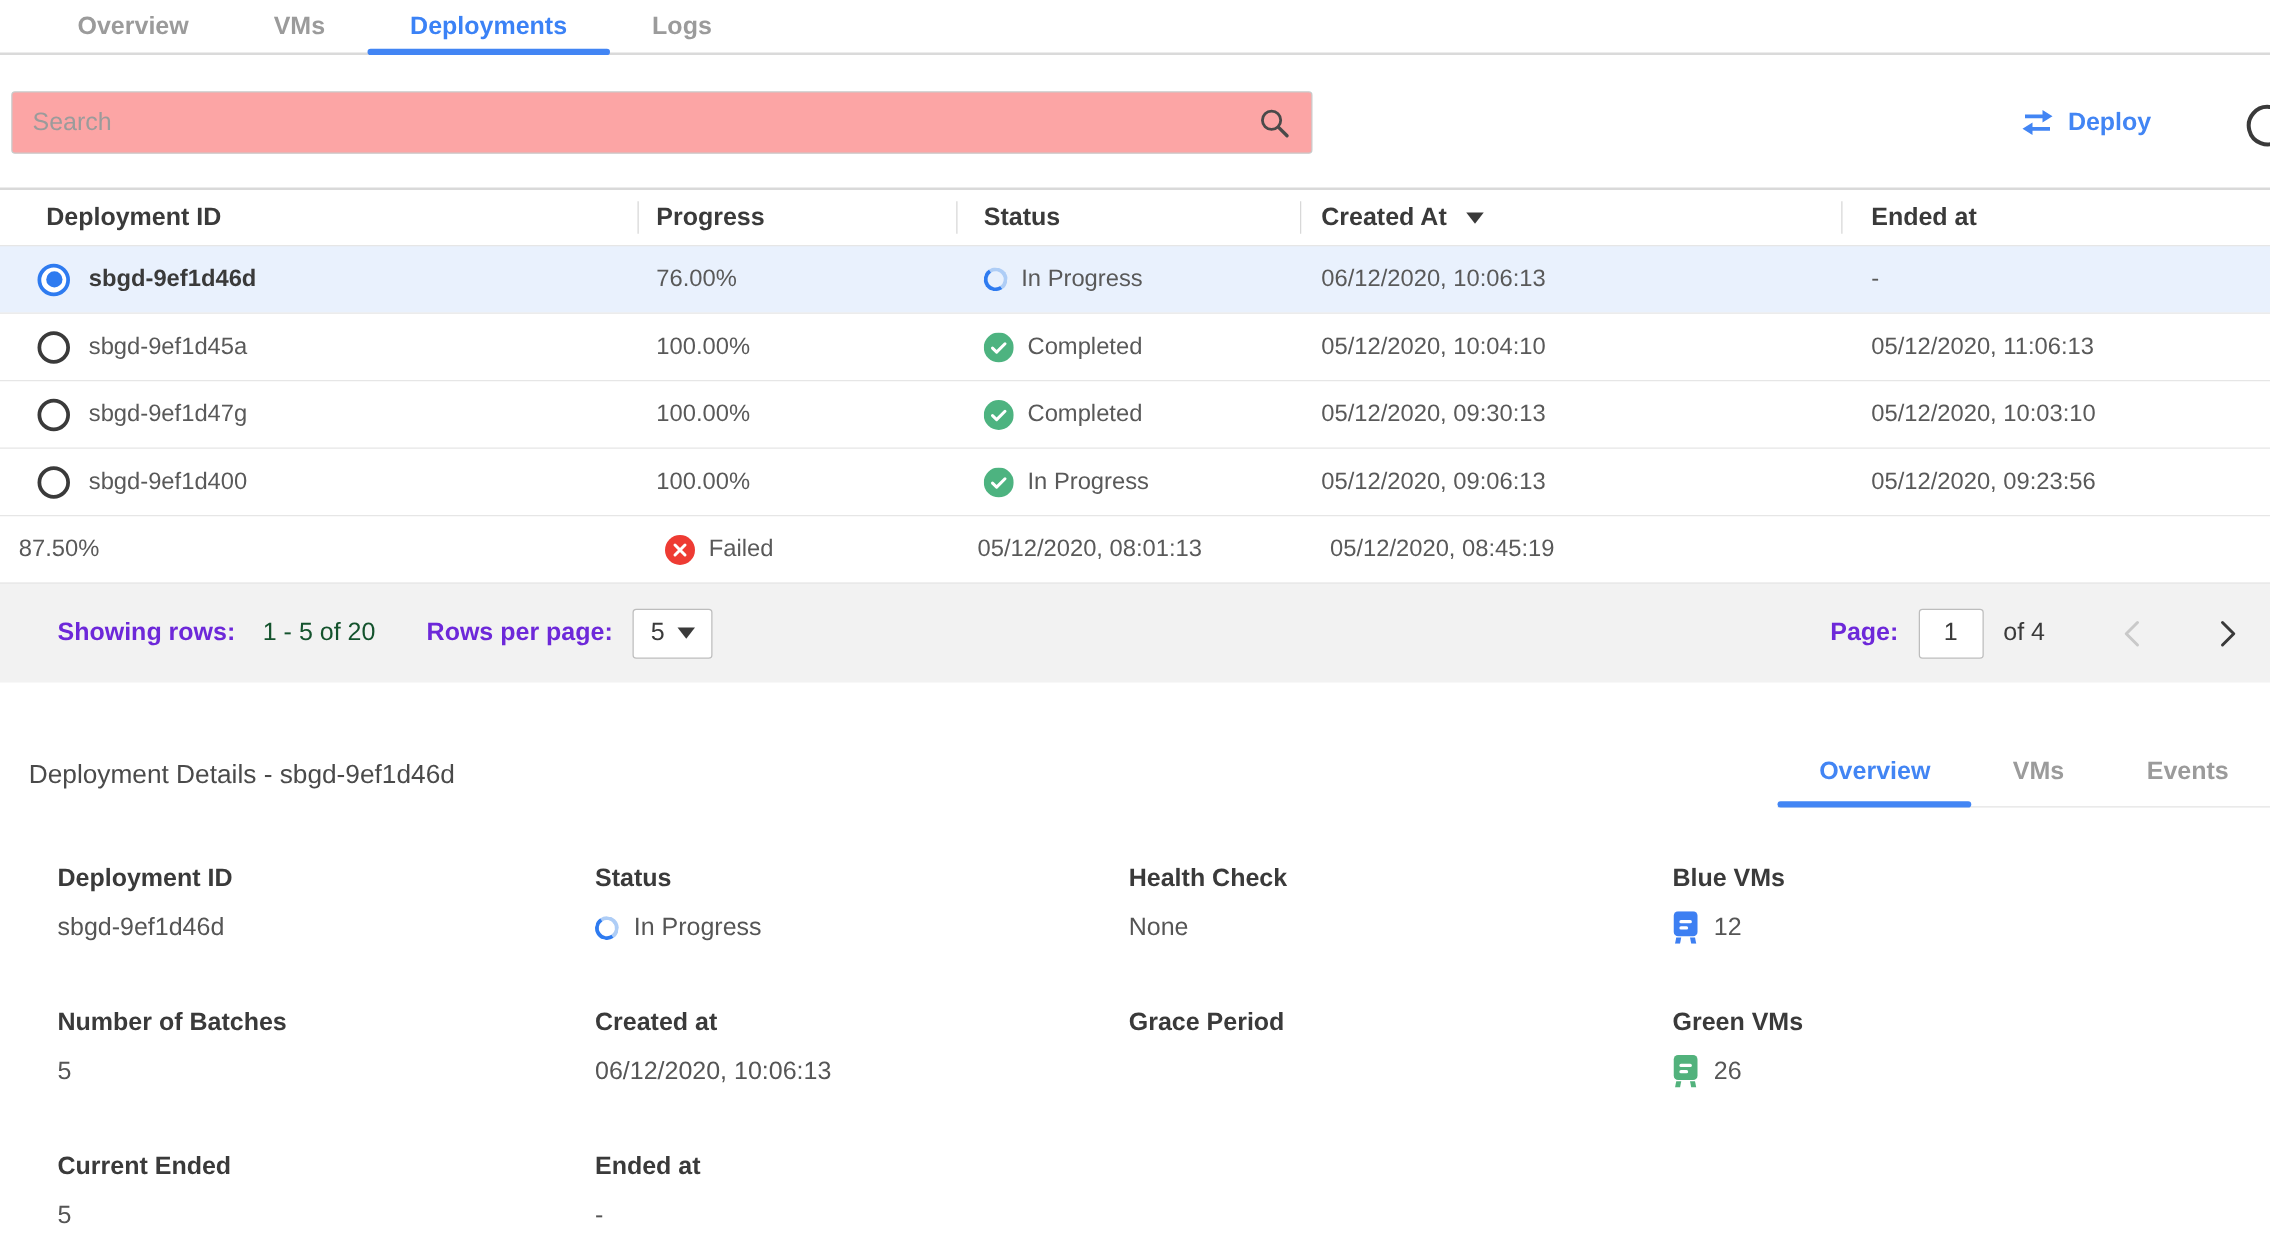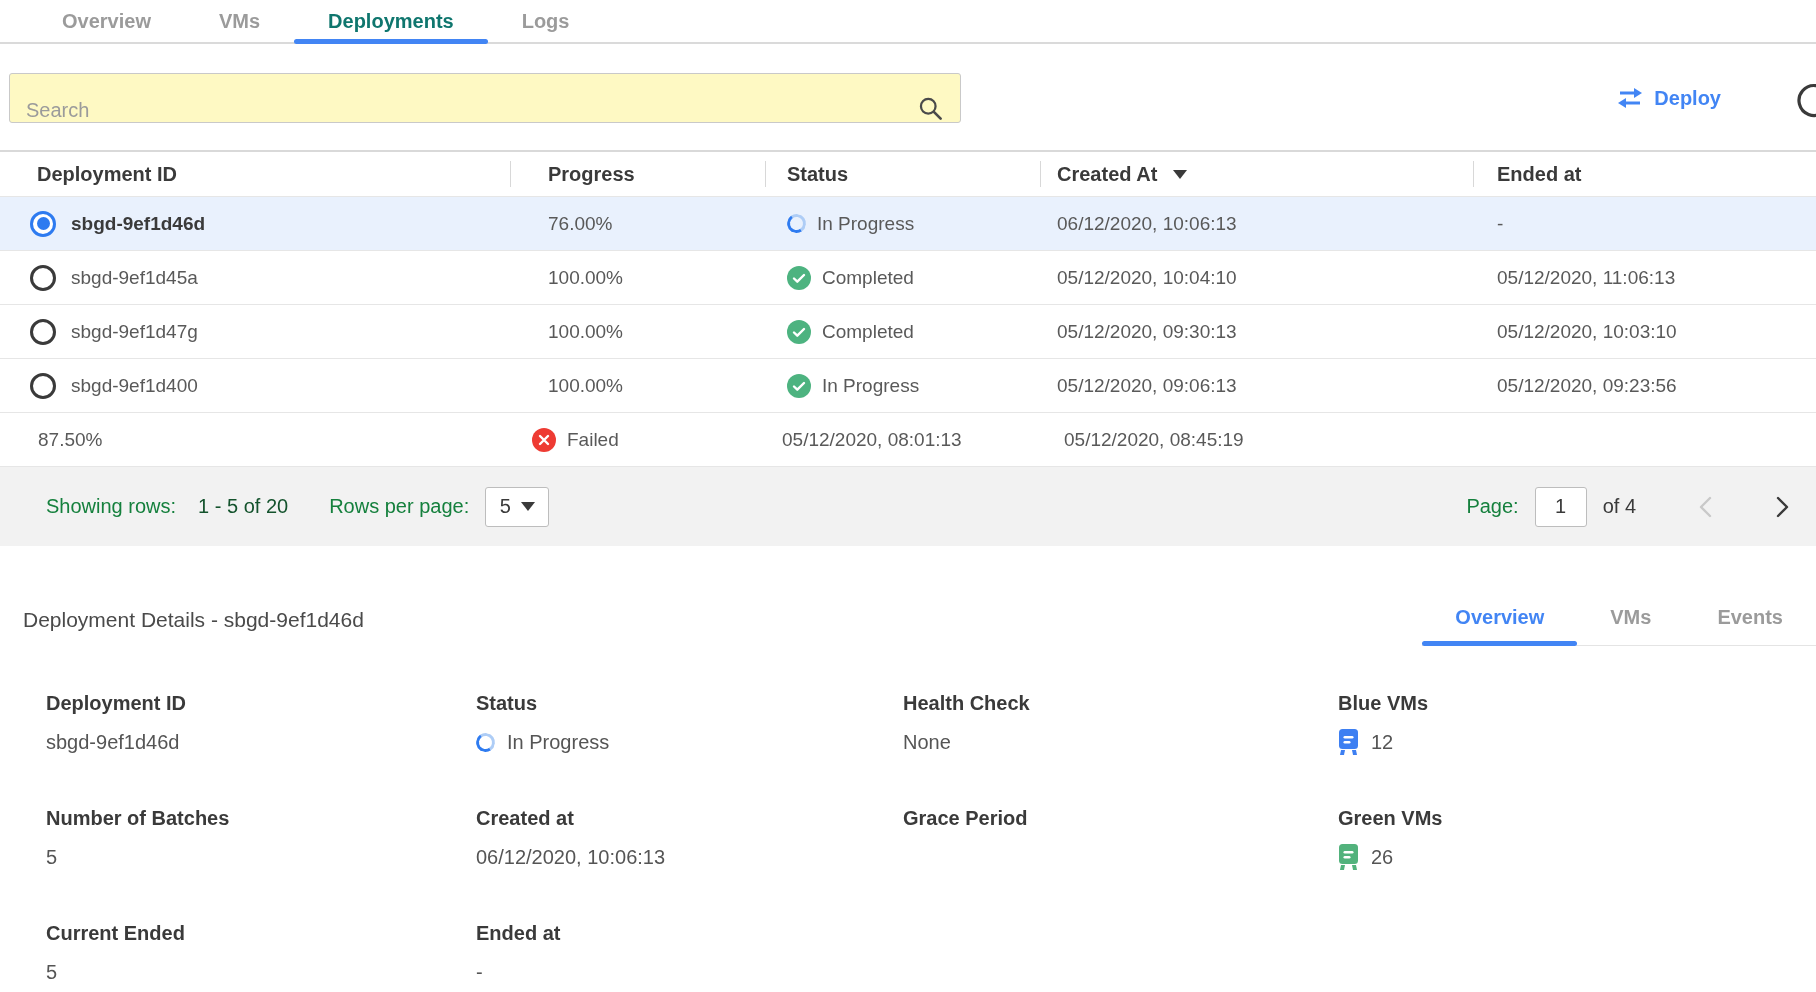--- a/index.html
+++ b/index.html
@@ -7,47 +7,47 @@
   body {
     width:1816px; height:992px; background:#ffffff;
     font-family:"Liberation Sans", sans-serif; color:#3a3a3a;
   }
 
   
   .tabbar { display:flex; align-items:stretch; height:44px; padding-left:28px;
             border-bottom:2px solid #dadada; }
   .tab { position:relative; display:flex; align-items:center; padding:0 34px;
          font-size:20px; font-weight:bold; color:#9b9b9b; cursor:pointer; }
-  .tab.active { color:#0f766e; }
+  .tab.active { color:#3b82f6; }
   .tab.active::after { content:''; position:absolute; left:0; right:0; bottom:-2px;
          height:5px; background:#4285f4; border-radius:3px; }
 
   
   .toolbar { position:relative; display:flex; align-items:center;
              margin:29px 0 0 9px; height:50px; padding-right:95px; }
-  .searchbox { display:flex; align-items:flex-end; width:952px; height:50px;
-               border:1px solid #c9c9c9; border-radius:3px; padding:0 16px; background:#fef9c3; }
+  .searchbox { display:flex; align-items:center; width:1041px; height:50px;
+               border:1px solid #c9c9c9; border-radius:3px; padding:0 16px; background:#fca5a5; }
   .searchbox input { flex:1; border:none; outline:none; font-size:20px; color:#3a3a3a;
                font-family:"Liberation Sans", sans-serif; background:transparent; }
   .searchbox input::placeholder { color:#9b9b9b; }
   .deploy-btn { display:flex; gap:10px; margin-left:auto;
                background:none; border:none; color:#4285f4; font-size:20px; font-weight:bold;
                font-family:"Liberation Sans", sans-serif; cursor:pointer; }
   .refresh-clip { position:absolute; right:-18px; top:8px; width:40px; height:40px; }
 
   
   .dtable { margin-top:27px; }
   .trow, .thead { display:grid; grid-template-columns:510px 255px 275px 433px 343px;
                   align-items:center; }
   .thead { height:46px; border-top:2px solid #d9d9d9; font-size:20px; font-weight:bold; }
   .thead .th { position:relative; height:100%; display:flex; align-items:center; }
   .thead .th:not(:first-child)::before { content:''; position:absolute; left:0; top:9px;
                   bottom:9px; width:1px; background:#d8d8d8; }
   .th-id { padding-left:37px; }
-  .c-progress { padding-left:38px; }
+  .c-progress { padding-left:15px; }
   .c-status  { padding-left:22px; }
   .c-created { padding-left:17px; }
   .c-ended   { padding-left:24px; }
   .sort-caret { width:0; height:0; margin-left:16px; border-left:7px solid transparent;
                 border-right:7px solid transparent; border-top:9px solid #3a3a3a; }
 
   .trow { height:54px; border-top:1px solid #e6e6e6; font-size:19px; color:#595959; cursor:pointer; }
   .trow.selected { background:#e9f1fd; }
   .trow.selected .cell-id { font-weight:bold; color:#3a3a3a; }
   .c-idcell { display:flex; align-items:center; padding-left:30px; gap:15px; }
@@ -59,21 +59,21 @@
   .radio.checked::after { content:''; width:13px; height:13px; border-radius:50%; background:#2e7bf0; }
 
   .status-wrap { display:flex; align-items:center; gap:11px; }
   .spinner { width:19px; height:19px; border-radius:50%;
              border:3.5px solid #aecdf6; border-left-color:#2e7bf0; border-bottom-color:#2e7bf0;
              transform:rotate(10deg); flex:0 0 auto; }
 
   
   .tfoot { display:flex; align-items:center; height:80px; background:#f2f2f2;
            border-top:1px solid #e6e6e6; font-size:20px; padding:0 26px 0 46px; }
-  .lbl { font-weight:normal; color:#15803d; }
+  .lbl { font-weight:bold; color:#6d28d9; }
   .foot-val { margin-left:22px; color:#14532d; }
   .rpp { margin-left:41px; }
   .select-box { display:inline-flex; align-items:center; justify-content:center; gap:10px;
            width:64px; height:40px; background:#fff; border:1px solid #bdbdbd; border-radius:3px;
            margin-left:16px; cursor:pointer; font-size:20px; }
   .dd-caret { width:0; height:0; border-left:7px solid transparent; border-right:7px solid transparent;
            border-top:9px solid #3a3a3a; }
   .foot-right { margin-left:auto; display:flex; align-items:center;justify-content:flex-end; }
   .page-input { width:52px; height:40px; border:1px solid #bdbdbd; border-radius:3px; background:#fff;
            text-align:center; font-size:20px; color:#3a3a3a; margin:0 16px; outline:none;

